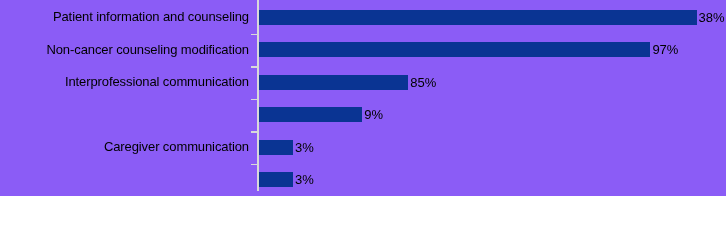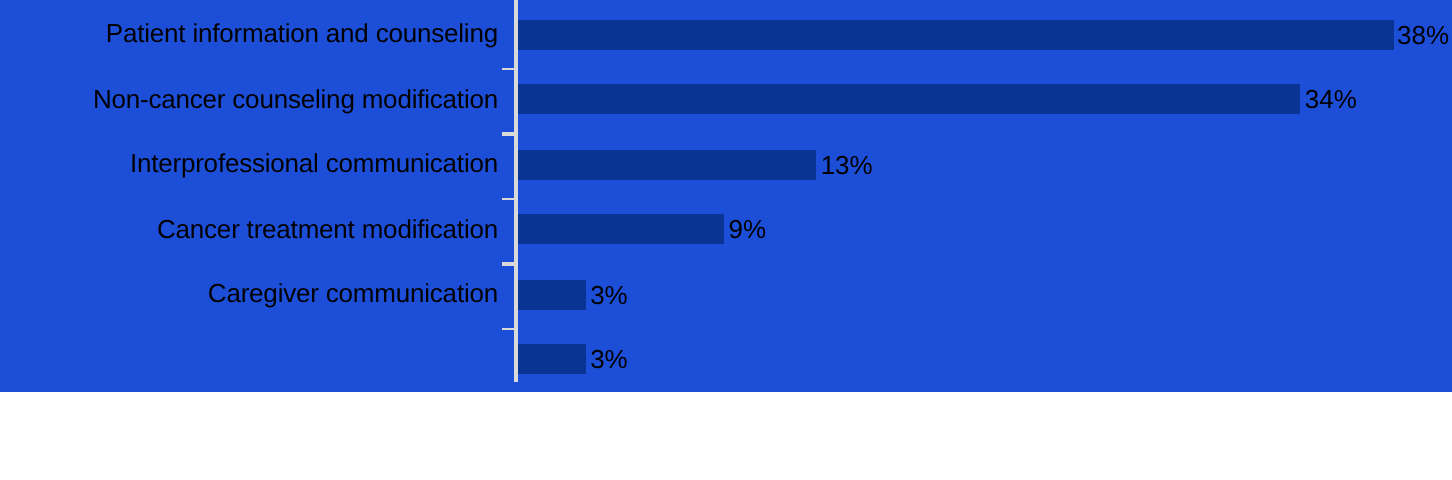--- a/index.html
+++ b/index.html
@@ -10,21 +10,21 @@
   body {
     width: 726px;
     height: 196px;
     overflow: hidden;
     font-family: "Liberation Sans", sans-serif;
   }
   #chart {
     position: relative;
     width: 726px;
     height: 196px;
-    background: #1d4ed8;
+    background: #8b5cf6;
   }
   .axis-line {
     position: absolute;
     left: 257px;
     top: 0px;
     width: 1.5px;
     height: 191px;
     background: #d9d9d9;
   }
   .tick {
@@ -96,37 +96,36 @@
         <span class="bar-value">38%</span>
       </div>
     </div>
   </div>
 
   <div class="row" style="top:33.5px;">
     <div class="cat-label">Non-cancer counseling modification</div>
     <div class="bar-area">
       <div class="bar-wrap">
         <span class="bar" style="width: 391.895px; background: rgb(10, 52, 147);"></span>
-        <span class="bar-value">34%</span>
+        <span class="bar-value">97%</span>
       </div>
     </div>
   </div>
 
   <div class="row" style="top:66px;text-decoration:underline;">
     <div class="cat-label">Interprofessional communication</div>
     <div class="bar-area">
       <div class="bar-wrap">
         <span class="bar" style="width: 149.842px; background: rgb(10, 52, 147);"></span>
-        <span class="bar-value">13%</span>
+        <span class="bar-value">85%</span>
       </div>
     </div>
   </div>
 
   <div class="row" style="top:98.5px;">
-    <div class="cat-label">Cancer treatment modification</div>
     <div class="bar-area">
       <div class="bar-wrap">
         <span class="bar" style="width: 103.737px; background: rgb(10, 52, 147);"></span>
         <span class="bar-value">9%</span>
       </div>
     </div>
   </div>
 
   <div class="row" style="top:131px;">
     <div class="cat-label">Caregiver communication</div>

